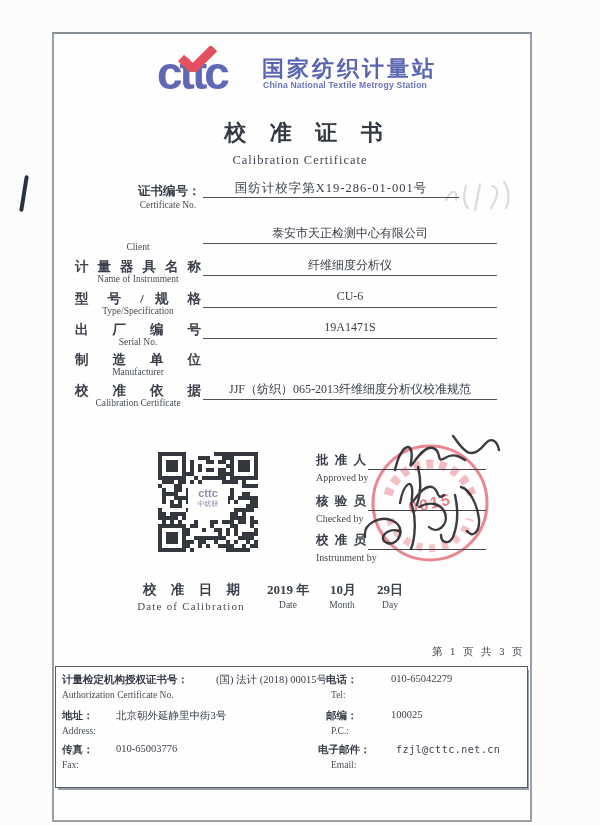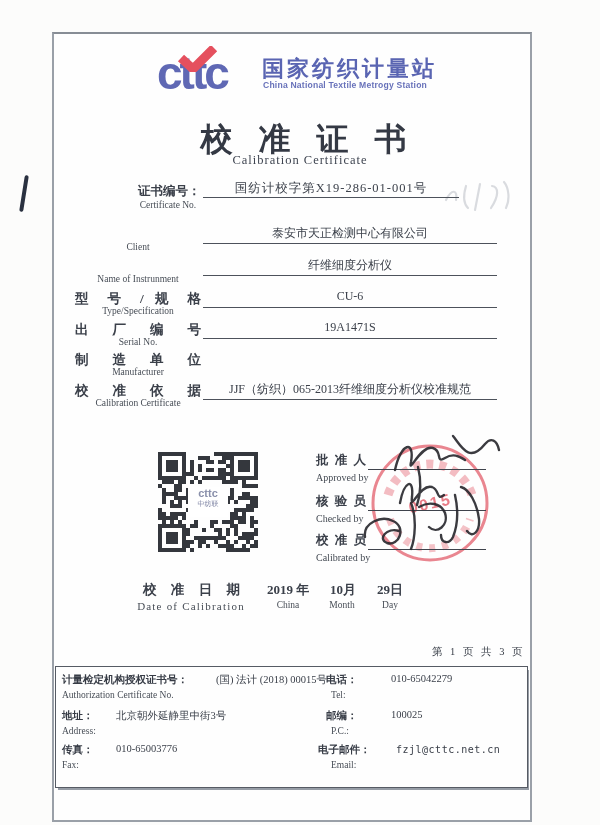--- a/index.html
+++ b/index.html
@@ -12,21 +12,21 @@
   
   .staple{left:22px;top:175px;width:4px;height:37px;background:#2a3140;transform:rotate(9deg);border-radius:2px;}
   
   .logo-cttc{left:157px;top:46px;font-family:"Liberation Sans","DejaVu Sans",sans-serif;
              font-size:46px;font-weight:bold;letter-spacing:-3px;color:#5f68b4;}
   .org-cn{left:262px;top:54px;font-size:22px;font-weight:bold;letter-spacing:3px;color:#5a65b2;
           font-family:"Liberation Sans","DejaVu Sans",sans-serif;}
   .org-en{left:263px;top:80px;font-size:8.6px;color:#6872ba;letter-spacing:0.2px;
           font-family:"Liberation Sans","DejaVu Sans",sans-serif;font-weight:bold;}
   
-  .title-cn{left:0;right:0;top:118px;text-align:center;font-size:32px;font-weight:bold;
+  .title-cn{left:0;right:0;top:118px;text-align:center;font-size:22px;font-weight:bold;
             letter-spacing:9px;padding-left:16px;color:#343944;}
   .title-en{left:0;right:0;top:153px;text-align:center;font-size:12.5px;letter-spacing:1px;color:#3e4450;}
   
   .certno-zh{left:138px;top:183px;font-size:12.5px;font-weight:bold;color:#3b404a;}
   .certno-en{left:128px;top:200px;width:80px;text-align:center;font-size:9.5px;color:#474d56;}
   .certno-line{left:203px;top:180px;width:256px;height:17px;border-bottom:1.3px solid #4d525b;
                text-align:center;font-size:12.5px;color:#3b404a;letter-spacing:1px;}
   
   .frow{left:75px;width:422px;height:32px;}
   .zh{position:absolute;left:0;top:0;width:126px;font-size:13.5px;font-weight:bold;color:#3b404a;
@@ -94,20 +94,21 @@
 
 <div class="abs certno-zh">证书编号：</div>
 <div class="abs certno-en">Certificate No.</div>
 <div class="abs certno-line">国纺计校字第X19-286-01-001号</div>
 
 <div class="abs frow" style="top:226px">
   <div class="val">泰安市天正检测中心有限公司</div>
   <div class="en">Client</div>
 </div>
 <div class="abs frow" style="top:258px">
+  <div class="zh">计 量 器 具 名 称</div>
   <div class="val">纤维细度分析仪</div>
   <div class="en">Name of Instrunment</div>
 </div>
 <div class="abs frow" style="top:290px">
   <div class="zh">型 号 / 规 格</div>
   <div class="val">CU-6</div>
   <div class="en">Type/Specification</div>
 </div>
 <div class="abs frow" style="top:321px">
   <div class="zh">出 厂 编 号</div>
@@ -439,35 +440,35 @@
   <div class="sen">Approved by</div>
 </div>
 <div class="abs srow" style="top:493px">
   <div class="szh">核 验 员</div>
   <div class="sline"></div>
   <div class="sen">Checked by</div>
 </div>
 <div class="abs srow" style="top:532px">
   <div class="szh">校 准 员</div>
   <div class="sline"></div>
-  <div class="sen">Calibrated by</div>
+  <div class="sen">Instrunment by</div>
 </div>
 
 <svg class="abs sig-svg" width="180" height="160" viewBox="0 0 180 160">
   <g stroke="#26262c" stroke-width="2.4" fill="none" stroke-linecap="round" opacity="0.9">
     <path d="M55,45 c6,-28 20,-30 16,-8 c-3,14 10,-18 22,-14 c10,3 2,16 12,10 c8,-5 14,-2 20,2 m-12,-24 c8,10 16,28 32,8 c6,-7 12,-4 14,6"></path>
     <path d="M60,78 c4,-22 14,-26 12,-6 c-2,16 8,-14 20,-10 c8,3 4,14 12,8 m-26,-28 c3,12 3,26 -1,38"></path>
     <path d="M25,112 c-2,-14 16,-22 28,-16 c14,6 6,26 -6,22 c-10,-4 0,-16 12,-12 m12,-28 c6,14 4,36 0,46 m8,-42 c10,-6 22,-4 26,6 c4,12 -8,22 -16,14 m26,-32 c4,18 2,32 -2,42 c-4,8 -12,6 -12,-2 m20,-48 c8,2 16,16 18,32 c1,12 -6,20 -12,12"></path>
   </g>
 </svg>
 
 <div class="abs date-zh">校 准 日 期</div>
 <div class="abs date-en">Date of Calibration</div>
 <div class="abs dval" style="left:267px">2019 年</div>
-<div class="abs dlab" style="left:288px">China</div>
+<div class="abs dlab" style="left:288px">Date</div>
 <div class="abs dval" style="left:330px">10月</div>
 <div class="abs dlab" style="left:342px">Month</div>
 <div class="abs dval" style="left:377px">29日</div>
 <div class="abs dlab" style="left:390px">Day</div>
 
 <div class="abs pageno">第 1 页 共 3 页</div>
 
 <div class="abs fbox">
   <div class="fzh" style="left:6px;top:6px">计量检定机构授权证书号：</div>
   <div class="fval" style="left:160px;top:6px">(国) 法计 (2018) 00015号</div>

